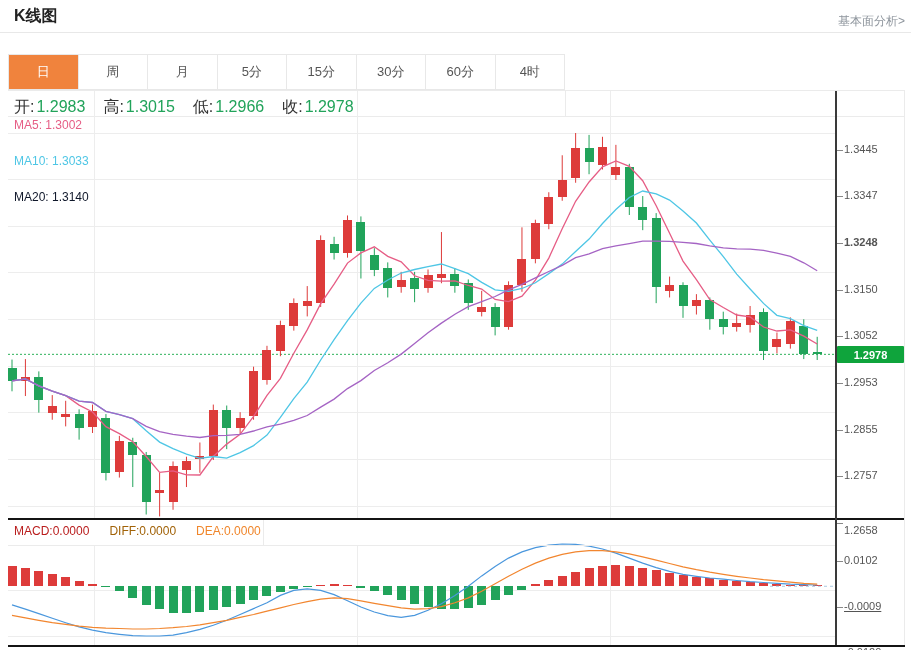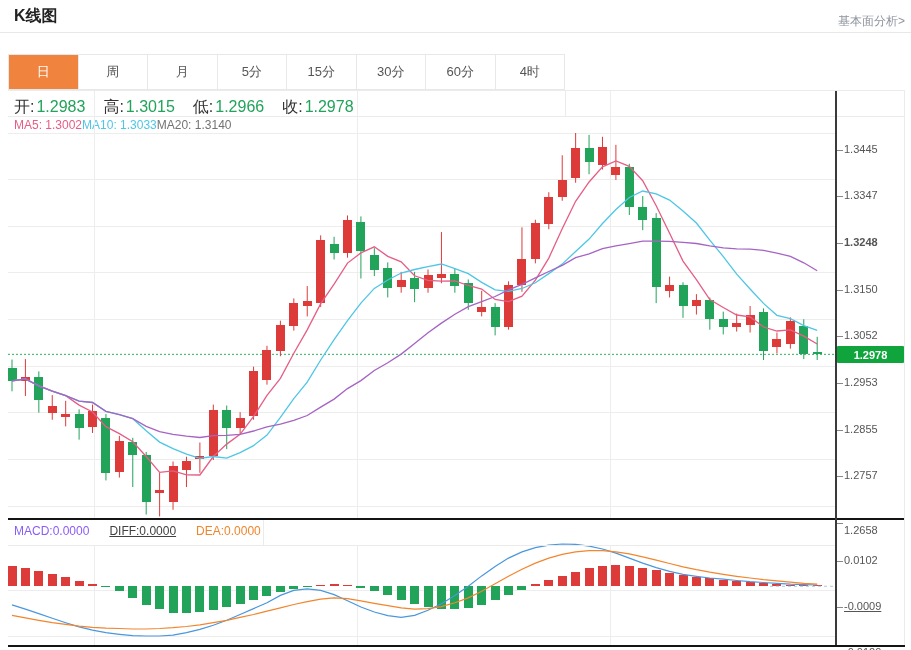--- a/index.html
+++ b/index.html
@@ -14,21 +14,21 @@
   .tab{flex:1;display:flex;align-items:center;justify-content:center;
        font-size:13px;color:#555;border-right:1px solid #e8e8e8;cursor:pointer;
        background:#fff;}
   .tab:last-child{border-right:none;}
   .tab.active{color:#fff;}
   .hline{height:1px;background:#ebebeb;}
   .vline{width:1px;background:#ebebeb;}
   .info-row{left:14px;top:97px;display:flex;gap:18px;font-size:16px;}
   .info-row .pair b{font-weight:normal;color:#333;}
   .info-row .pair span{margin-left:2px;}
-  .ma-row{left:14px;top:118px;display:flex;font-size:12px;}
+  .ma-row{left:14px;top:118px;display:flex;gap:22px;font-size:12px;flex-direction:column;}
   .macd-row{left:14px;top:524px;display:flex;gap:20px;font-size:12px;}
   .dark-line{background:#141414;}
   .axis-vline{left:835px;top:91px;width:2px;height:556px;background:#3a3a3a;}
   .axis-label{font-size:11px;color:#555;white-space:nowrap;}
   .tick-mark{width:6px;height:1px;background:#888;}
   .price-tag{left:837px;top:346px;width:67px;height:17px;color:#fff;
              font-size:11px;font-weight:bold;display:flex;align-items:center;
              justify-content:center;border-radius:1px;}
   svg{display:block;}
 </style>
@@ -56,21 +56,21 @@
 
 <div class="abs info-row">
     <span class="pair"><b>开:</b><span style="color: rgb(33, 163, 90);">1.2983</span></span>
     <span class="pair"><b>高:</b><span style="color: rgb(33, 163, 90);">1.3015</span></span>
     <span class="pair"><b>低:</b><span style="color: rgb(33, 163, 90);">1.2966</span></span>
     <span class="pair"><b>收:</b><span style="color: rgb(33, 163, 90);">1.2978</span></span>
   </div>
 <div class="abs ma-row">
     <span style="color: rgb(230, 93, 133);">MA5: 1.3002</span>
     <span style="color: rgb(78, 198, 229);">MA10: 1.3033</span>
-    <span style="color: #737373;">MA20: 1.3140</span>
+    <span style="color: #0f172a;">MA20: 1.3140</span>
   </div>
 
 <svg class="abs" style="left:8px;top:91px;" width="827" height="557">
     <line x1="0" y1="42" x2="827" y2="42" stroke="#ededed" shape-rendering="crispEdges"></line>
     <line x1="0" y1="88.44726810673458" x2="827" y2="88.44726810673458" stroke="#ededed" shape-rendering="crispEdges"></line>
     <line x1="0" y1="135.36848792884396" x2="827" y2="135.36848792884396" stroke="#ededed" shape-rendering="crispEdges"></line>
     <line x1="0" y1="181.81575603557854" x2="827" y2="181.81575603557854" stroke="#ededed" shape-rendering="crispEdges"></line>
     <line x1="0" y1="228.26302414231313" x2="827" y2="228.26302414231313" stroke="#ededed" shape-rendering="crispEdges"></line>
     <line x1="0" y1="275.18424396442254" x2="827" y2="275.18424396442254" stroke="#ededed" shape-rendering="crispEdges"></line>
     <line x1="0" y1="321.631512071156" x2="827" y2="321.631512071156" stroke="#ededed" shape-rendering="crispEdges"></line>
@@ -273,22 +273,22 @@
     <rect x="804.7" y="494.44144144144144" width="9" height="1" fill="#dd3b3a" shape-rendering="crispEdges"></rect>
     <polyline points="4.0,513.9 17.4,518.1 30.8,522.6 44.3,527.2 57.7,531.7 71.1,535.9 84.5,539.2 97.9,541.7 111.4,543.3 124.8,544.6 138.2,545.0 151.6,545.0 165.0,544.2 178.5,541.7 191.9,538.4 205.3,534.2 218.7,529.3 232.1,523.5 245.6,517.6 259.0,511.8 272.4,504.4 285.8,499.4 299.2,497.8 312.7,499.4 326.1,503.6 339.5,509.8 352.9,516.0 366.3,521.0 379.8,524.7 393.2,526.4 406.6,524.3 420.0,519.3 433.4,512.7 446.9,504.4 460.3,495.3 473.7,484.9 487.1,475.4 500.5,467.1 514.0,460.9 527.4,456.7 540.8,454.2 554.2,453.0 567.6,453.4 581.1,455.1 594.5,458.0 607.9,462.1 621.3,467.1 634.7,472.1 648.2,476.6 661.6,480.4 675.0,483.3 688.4,485.3 701.8,487.0 715.3,488.2 728.7,489.5 742.1,490.7 755.5,491.5 768.9,492.4 782.4,493.2 795.8,493.6 809.2,494.0" fill="none" stroke="#4a97dd" stroke-width="1.2"></polyline>
     <polyline points="4.0,524.3 17.4,526.8 30.8,529.3 44.3,531.7 57.7,533.4 71.1,535.1 84.5,536.3 97.9,537.1 111.4,537.5 124.8,538.0 138.2,538.0 151.6,537.5 165.0,536.7 178.5,535.5 191.9,533.8 205.3,531.7 218.7,529.3 232.1,526.4 245.6,523.5 259.0,520.1 272.4,516.8 285.8,513.5 299.2,510.6 312.7,508.1 326.1,506.9 339.5,507.7 352.9,509.8 366.3,512.3 379.8,514.7 393.2,516.8 406.6,518.1 420.0,517.6 433.4,515.6 446.9,511.8 460.3,506.9 473.7,500.2 487.1,492.8 500.5,485.3 514.0,478.3 527.4,472.1 540.8,467.1 554.2,463.4 567.6,460.9 581.1,459.6 594.5,459.6 607.9,460.9 621.3,462.9 634.7,465.8 648.2,469.2 661.6,472.5 675.0,475.8 688.4,478.7 701.8,481.2 715.3,483.3 728.7,485.3 742.1,487.0 755.5,488.6 768.9,489.9 782.4,491.1 795.8,492.4 809.2,493.2" fill="none" stroke="#f2862f" stroke-width="1.2"></polyline>
     <line x1="762" y1="495.27027027027026" x2="827" y2="495.27027027027026" stroke="#aac9e2" stroke-dasharray="3,3"></line>
   </svg>
 
 <div class="abs dark-line" style="left:8px;top:518px;width:897px;height:2px;"></div>
 <div class="abs vline" style="left:263px;top:520px;height:25px;"></div>
 <div class="abs hline" style="left:8px;top:545px;width:827px;"></div>
 <div class="abs macd-row">
-    <span style="color: #8b5cf6;">MACD:0.0000</span>
-    <span style="color: #404040; text-decoration: underline;">DIFF:0.0000</span>
+    <span style="color: #b91c1c;">MACD:0.0000</span>
+    <span style="color: #a16207;">DIFF:0.0000</span>
     <span style="color: rgb(240, 134, 43);">DEA:0.0000</span>
   </div>
 
 <div class="abs axis-vline"></div>
 <div class="abs vline" style="left:904px;top:91px;height:556px;"></div>
 <div class="abs dark-line" style="left:8px;top:645px;width:897px;height:2px;"></div>
 
 <div class="abs" id="axis-layer" style="left:0;top:17px;width:911px;height:650px;pointer-events:none;">
     <div class="abs tick-mark" style="left: 837px; top: 133px;"></div>
     <div class="abs axis-label" style="left: 844px; top: 126px;">1.3445</div>

